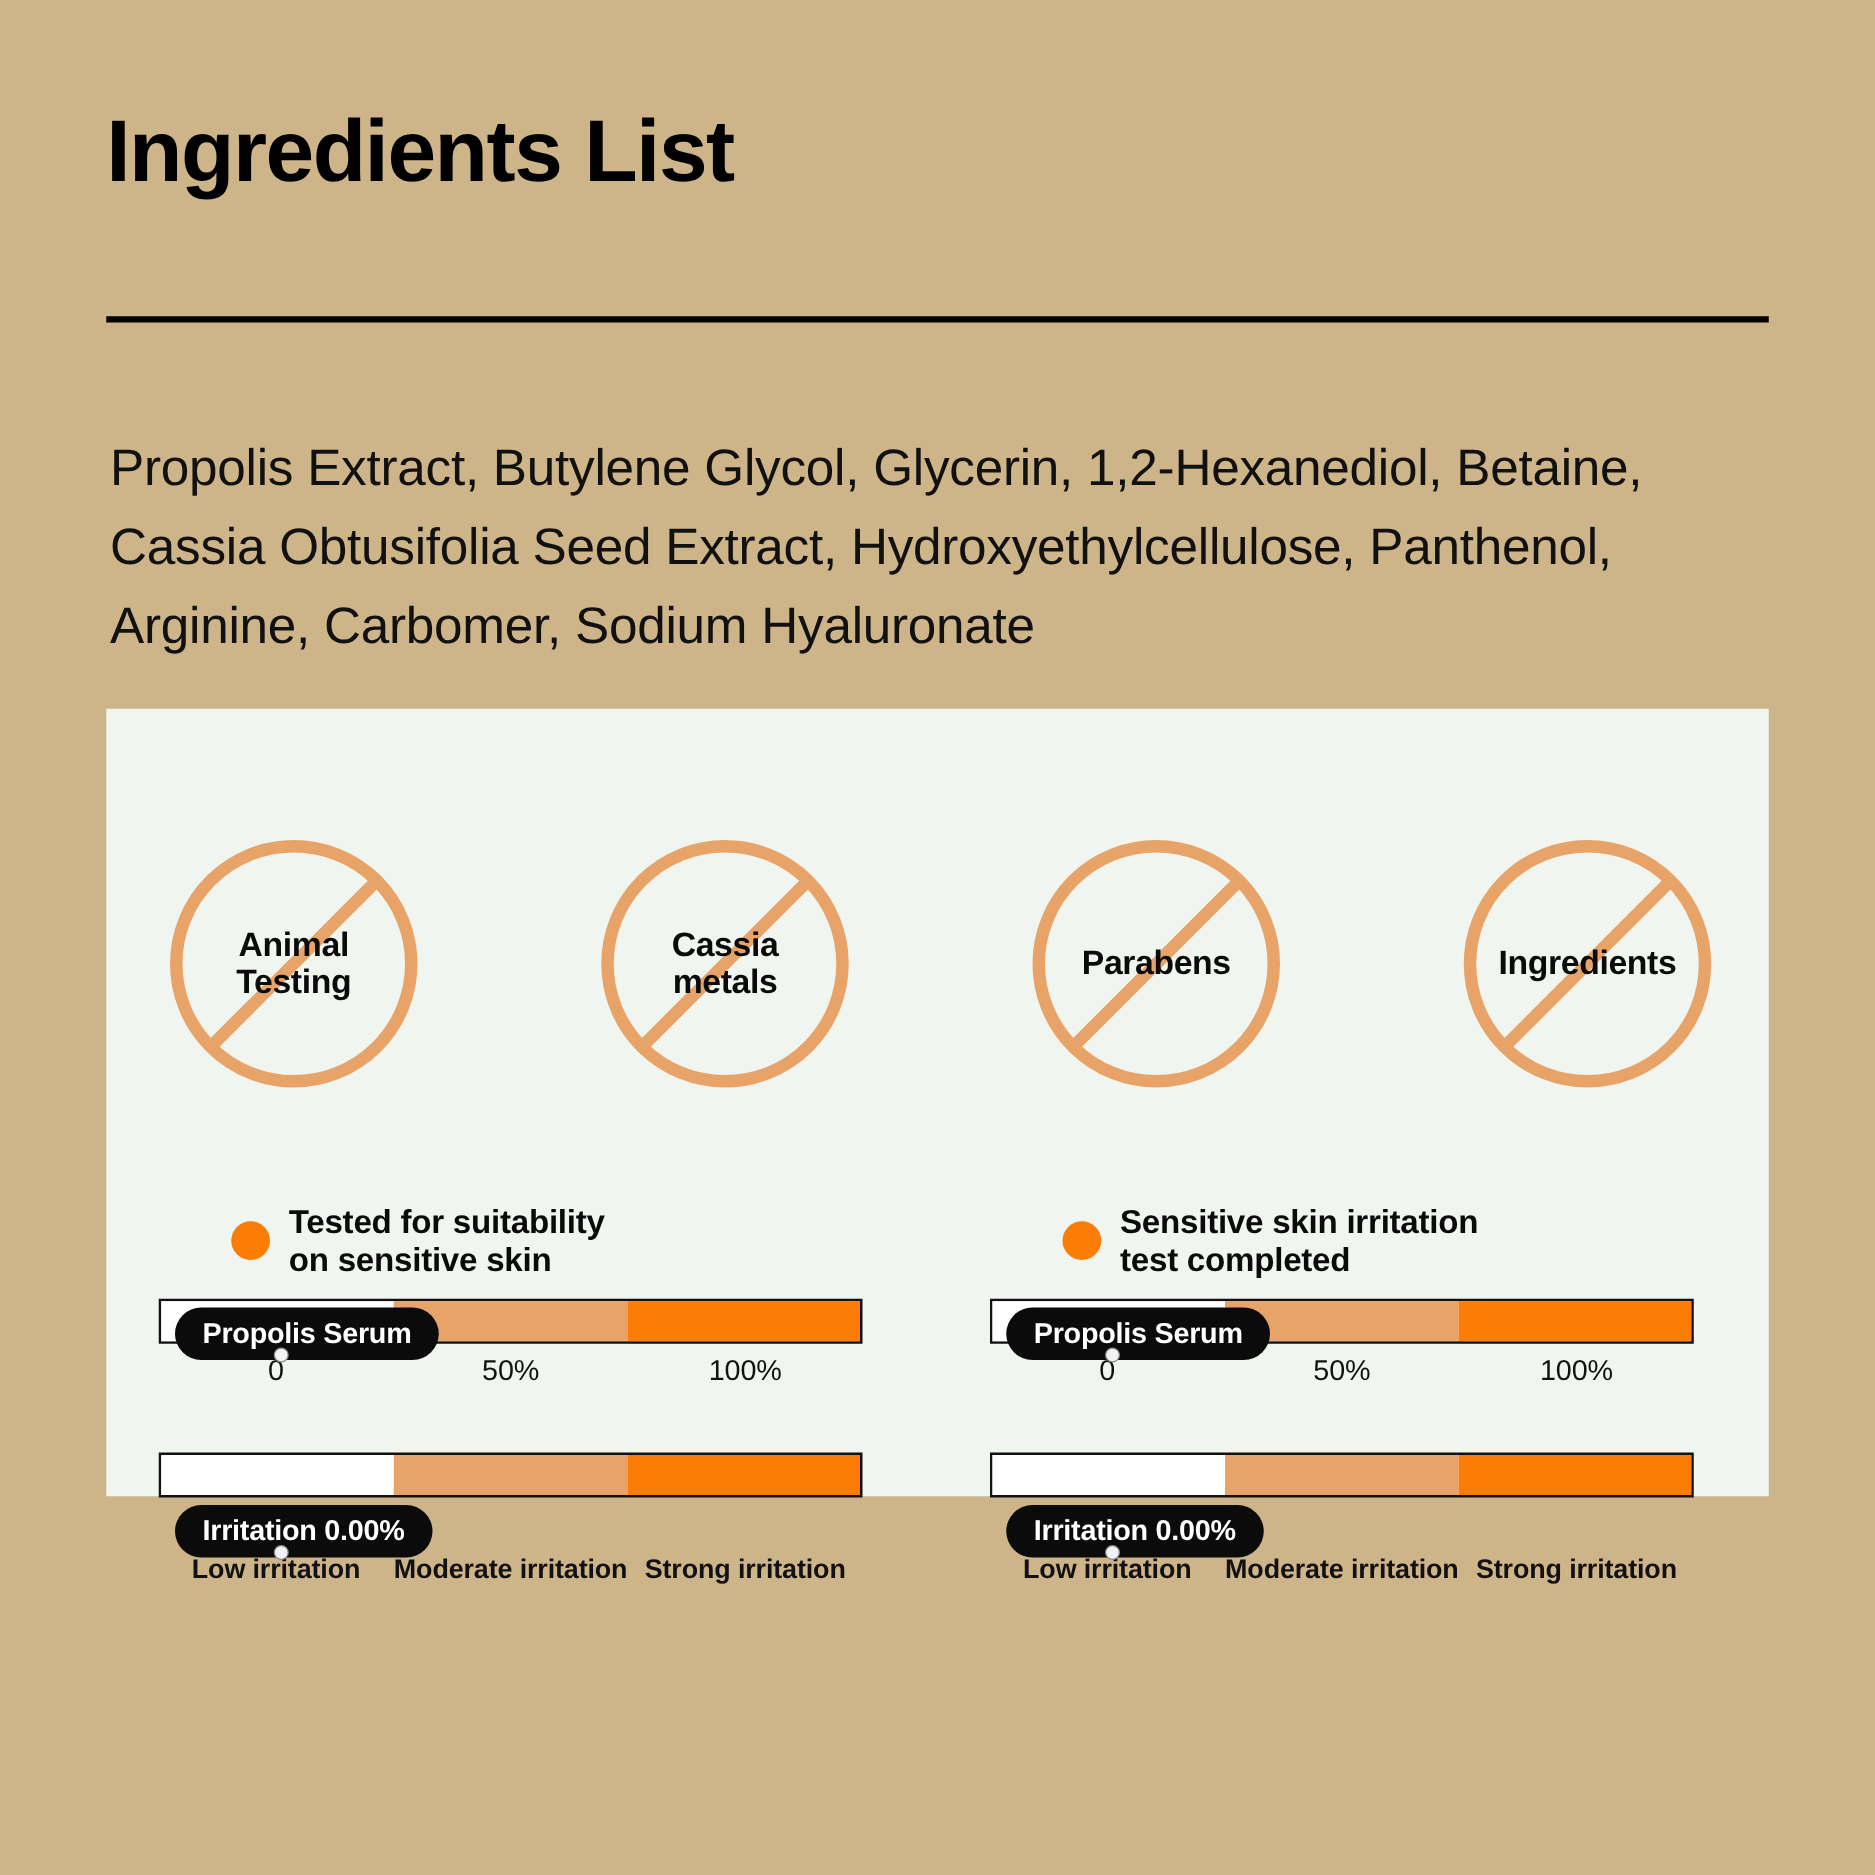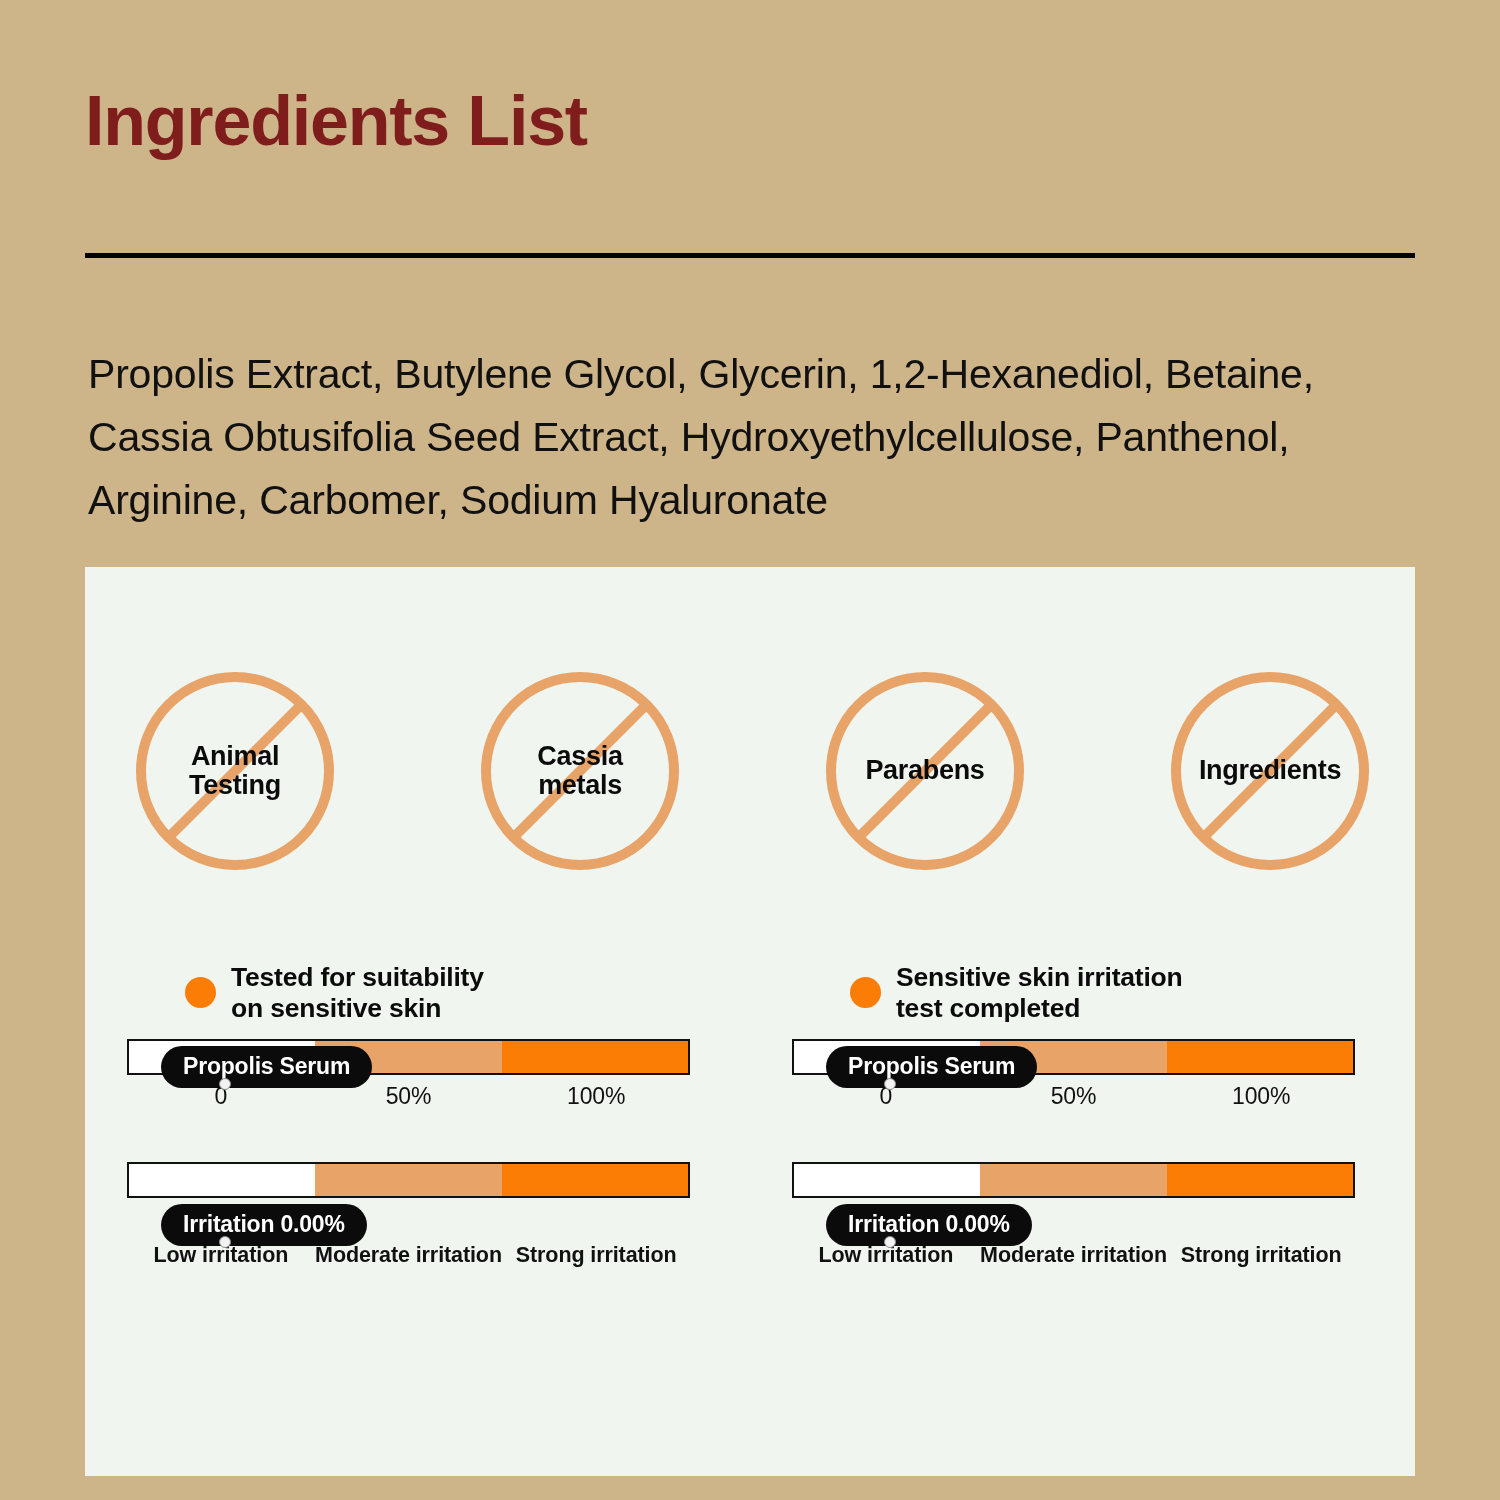--- a/index.html
+++ b/index.html
@@ -23,21 +23,21 @@
   }
 
   
   .page-title {
     position: absolute;
     left: 85px;
     top: 86px;
     font-size: 70px;
     font-weight: 700;
     letter-spacing: -1.2px;
-    color: #7f1d1d;
+    color: #000000;
     line-height: 1;
     white-space: nowrap;
   }
 
   .title-divider {
     position: absolute;
     left: 85px;
     top: 253px;
     width: 1330px;
     height: 5px;
@@ -55,21 +55,21 @@
     color: #111111;
     letter-spacing: -0.2px;
   }
 
   
   .info-card {
     position: absolute;
     left: 85px;
     top: 567px;
     width: 1330px;
-    height: 909px;
+    height: 630px;
     background: #f0f5f0;
   }
 
   
   .badge-row {
     position: absolute;
     left: 50px;
     top: 104px;
     width: 1235px;
     height: 200px;
@@ -168,21 +168,21 @@
   .seg {
     height: 100%;
     flex: 1 1 33.3333%;
   }
   .seg.low { background: #ffffff; }
   .seg.mid { background: #e8a468; }
   .seg.high { background: #fb7d05; }
 
   .gauge-pill {
     position: absolute;
-    left: 34px;
+    left: 13px;
     bottom: 22px;
     background: #0b0b0b;
     color: #ffffff;
     font-size: 23px;
     font-weight: 700;
     letter-spacing: -0.2px;
     padding: 7px 22px 9px 22px;
     border-radius: 26px;
     white-space: nowrap;
     line-height: 1.15;

